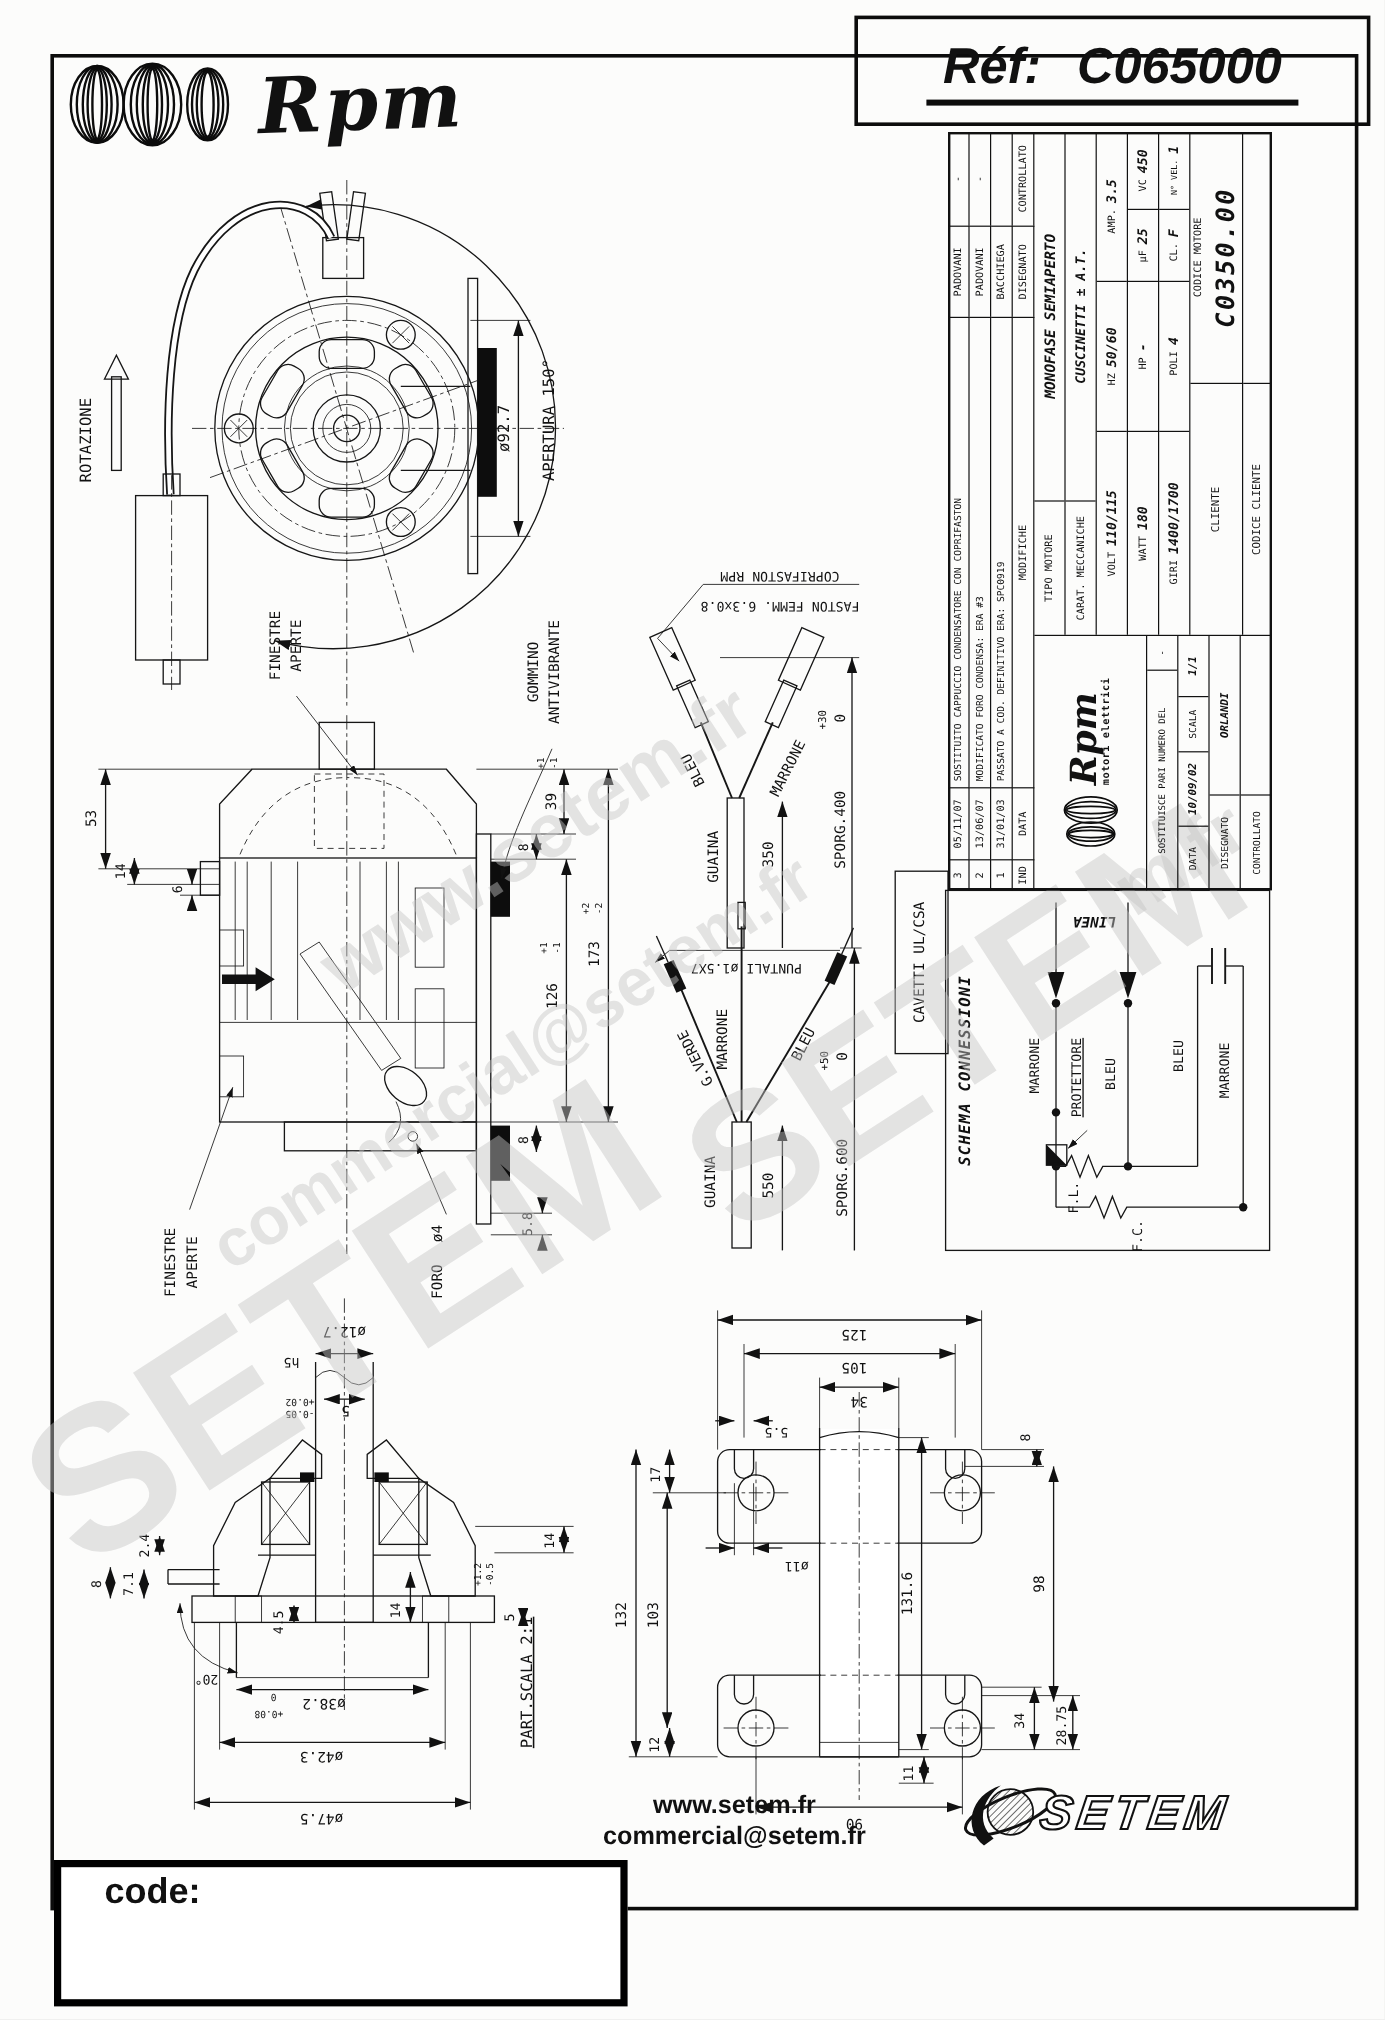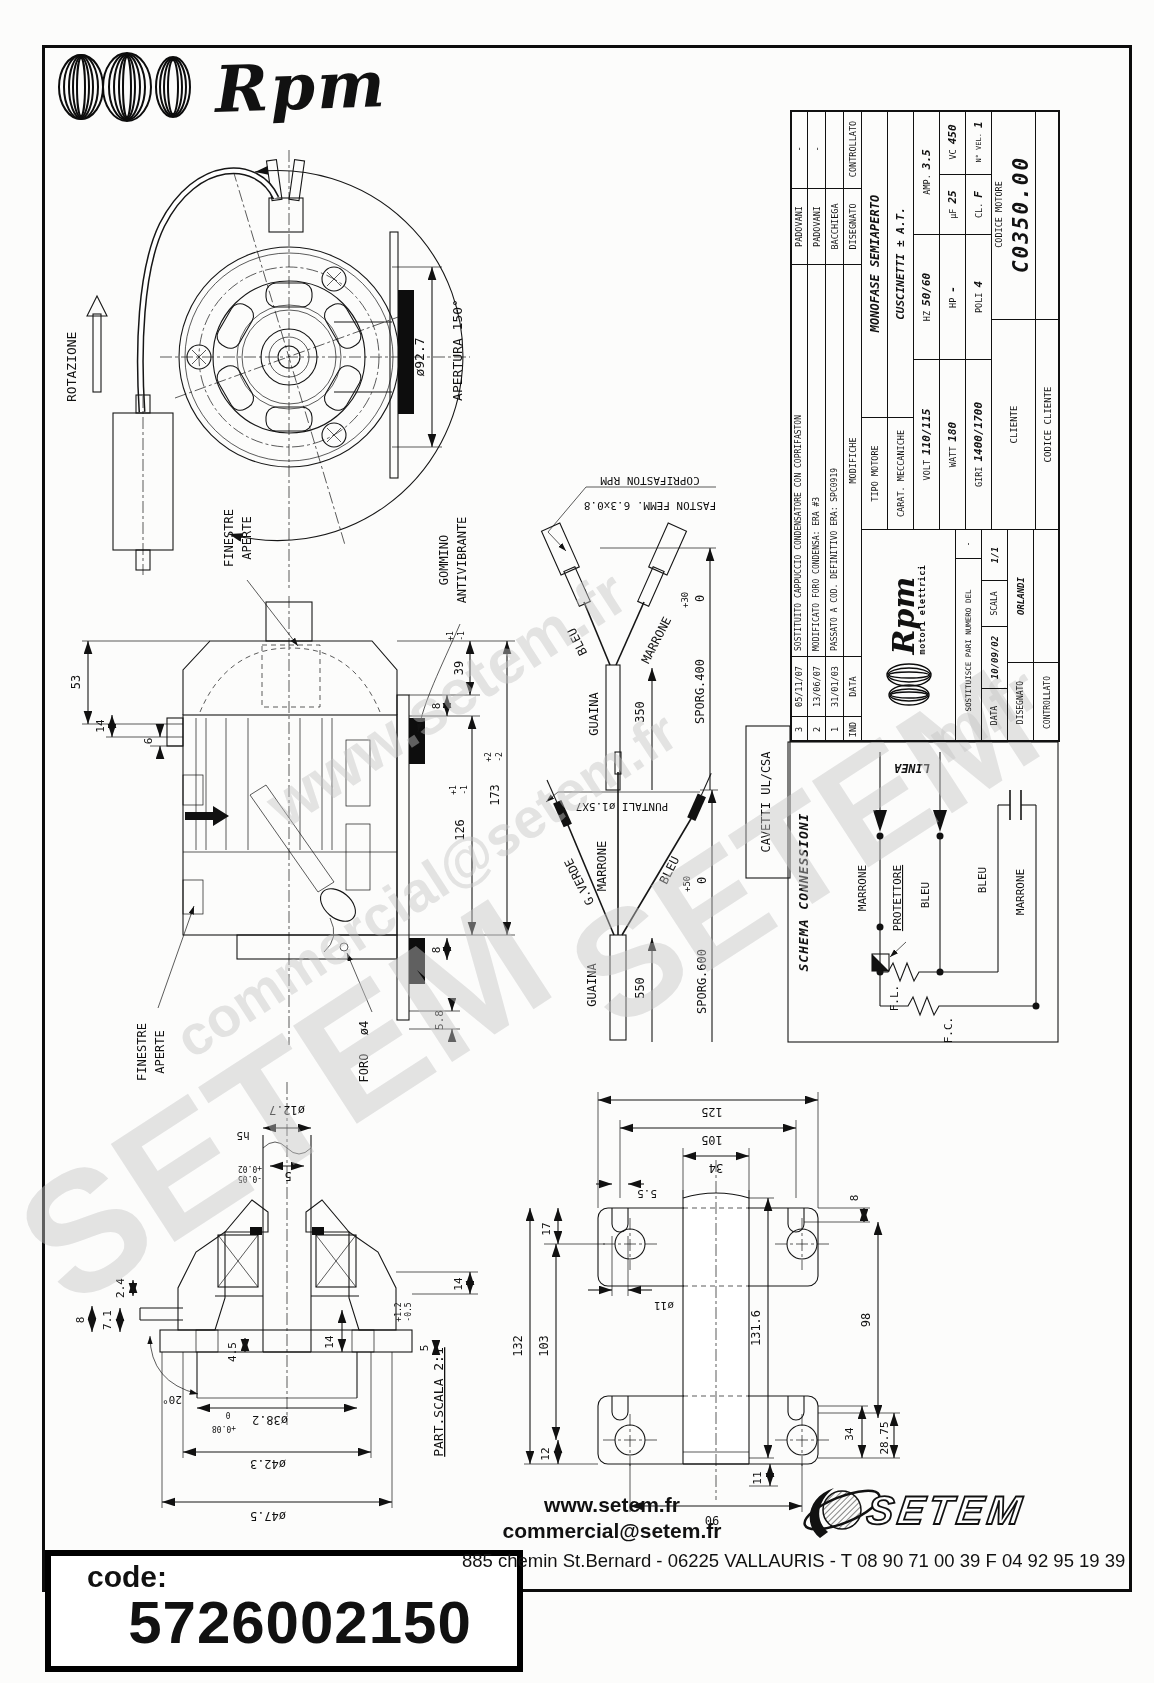--- a/index.html
+++ b/index.html
@@ -548,20 +548,25 @@
           <ellipse cx="72" cy="41" rx="4" ry="30"></ellipse>
         <ellipse cx="118" cy="41" rx="17" ry="30"></ellipse>
           <ellipse cx="118" cy="41" rx="13" ry="29"></ellipse>
         <ellipse cx="118" cy="41" rx="9" ry="28"></ellipse>
           <ellipse cx="118" cy="41" rx="5" ry="27"></ellipse>
       </g>
     </svg>
     <span class="rpm-script">Rpm</span>
   </div>
 
+  <div class="refbox">
+    <span class="inner">
+      <span class="lbl">Réf:</span><span>C065000</span>
+    </span>
+  </div>
 
   <div class="tb">
     <div class="outer"></div>
 
     <div class="mod">
       <div>3</div>
       <div>05/11/07</div>
       <div class="d">SOSTITUITO CAPPUCCIO CONDENSATORE CON COPRIFASTON</div>
       <div>PADOVANI</div>
       <div class="noR">-</div>
@@ -700,21 +705,20 @@
       </div>
       <div class="r">
         <div class="c" style="width:80px">CONTROLLATO</div>
         <div class="c" style="flex:1"></div>
       </div>
     </div>
   </div>
 
   <div class="codebox">
     <div class="clab">code:</div>
-    <div class="cval">5726002150</div>
   </div>
 
   <div class="siteblock">
     <div>www.setem.fr</div>
     <div>commercial@setem.fr</div>
   </div>
 
   <svg class="abs" style="left:800px;top:1476px" width="250" height="74" viewBox="0 0 250 74">
     <defs>
       <pattern id="hs" width="4" height="4" patternUnits="userSpaceOnUse" patternTransform="rotate(45)">
@@ -722,15 +726,14 @@
       </pattern>
     </defs>
     <g>
       <circle cx="42" cy="34" r="19" fill="url(#hs)" stroke="#111" stroke-width="1.5"></circle>
       <ellipse cx="42" cy="34" rx="40" ry="13" fill="none" stroke="#111" stroke-width="2.5" transform="rotate(-22 42 34)"></ellipse>
       <path d="M20,62 C2,48 8,20 34,12 C20,22 12,42 28,56 Z" fill="#111"></path>
     </g>
     <text x="72" y="48" style="font:italic bold 40px 'Liberation Sans',sans-serif;fill:#fff;stroke:#111;stroke-width:1.8;letter-spacing:4px" transform="skewX(-8)">SETEM</text>
   </svg>
 
-  <div class="address">885 chemin St.Bernard  -  06225 VALLAURIS  -  T 08 90 71 00 39   F 04 92 95 19 39</div>
 
 </div>
 
 </body></html>

